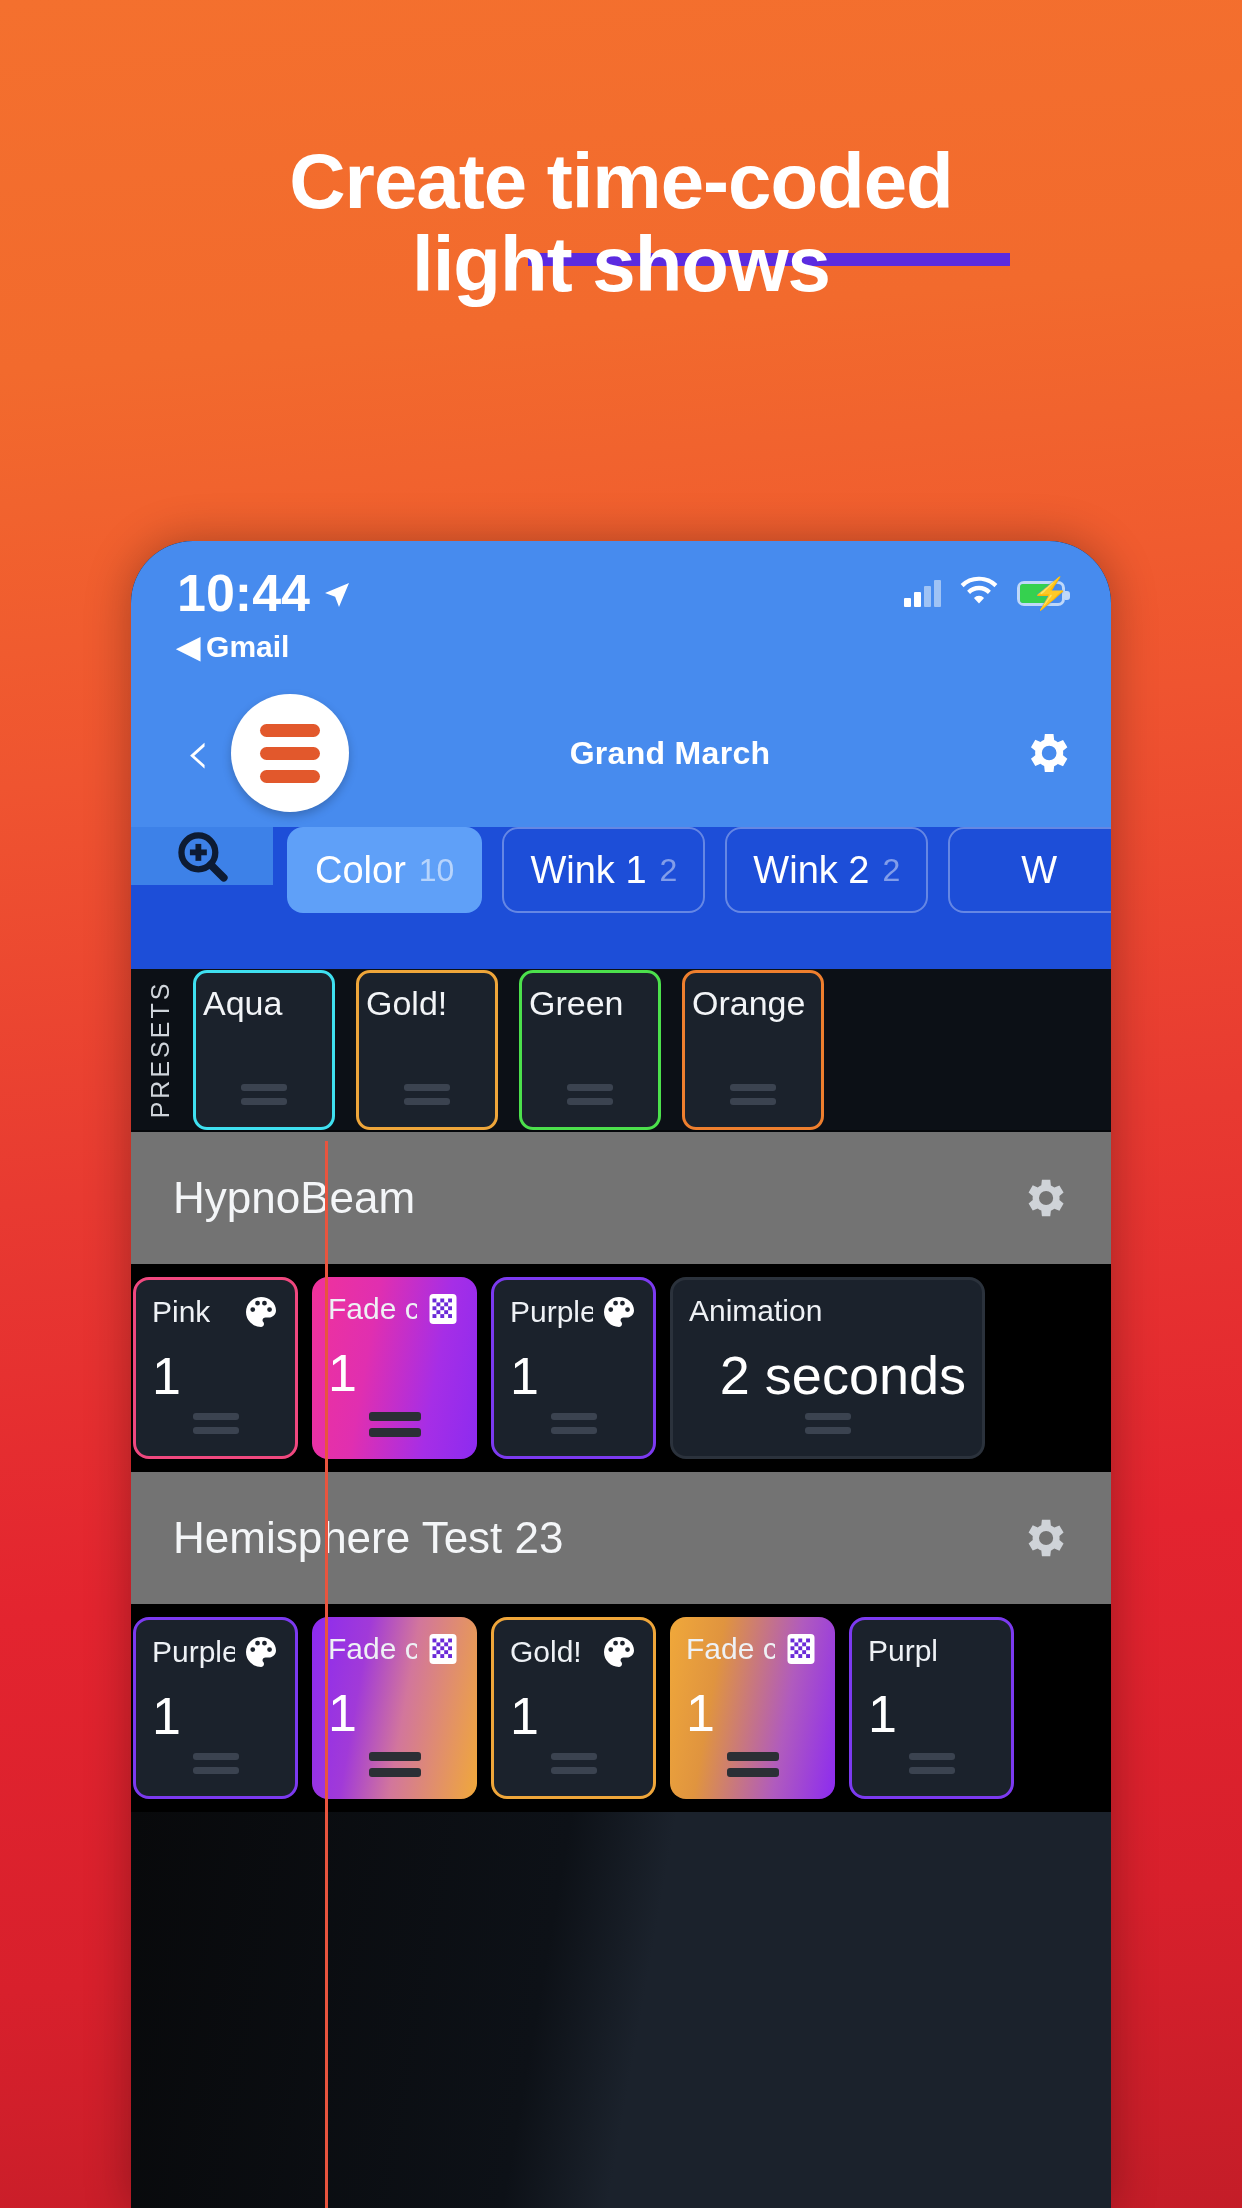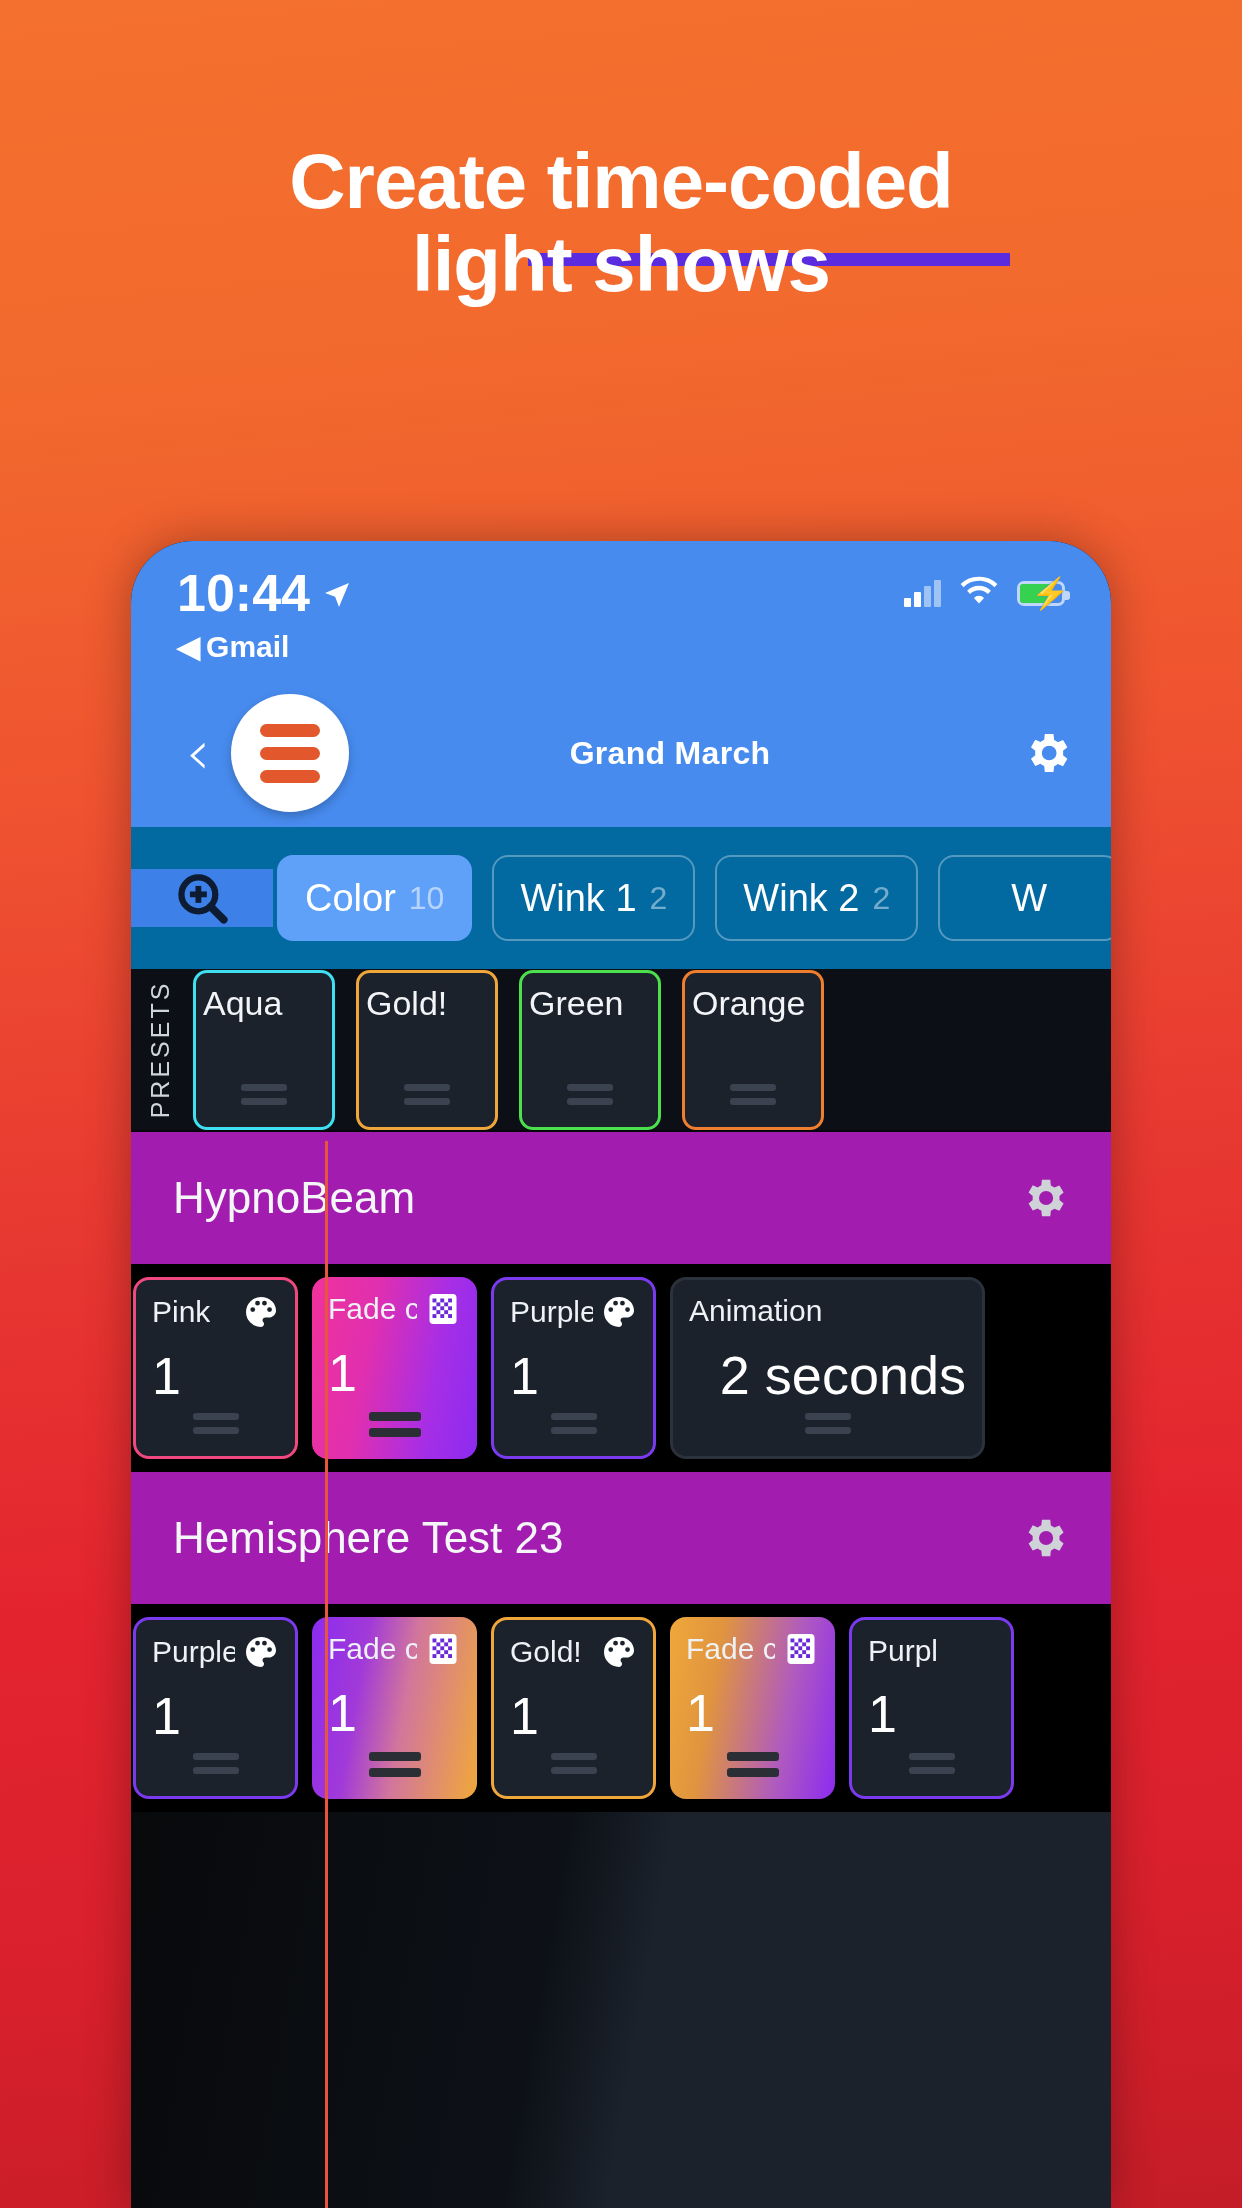--- a/index.html
+++ b/index.html
@@ -103,22 +103,22 @@
     flex: 1; text-align: center; color: #ffffff;
     font-size: 32px; font-weight: bold; letter-spacing: 0.3px;
     margin-left: -30px;
   }
   .gear {
     width: 52px; height: 52px; flex: none;
   }
   .gear svg { display: block; width: 100%; height: 100%; }
   
   .tabbar {
-    height: 142px; background: #0369a1;
-    display: flex; align-items: center; overflow: hidden;
+    height: 142px; background: #1d4ed8;
+    display: flex; align-items: flex-start; overflow: hidden; gap: 10px;
   }
   .tab-zoom {
     width: 142px; flex: none; display: flex; align-items: center; justify-content: center;
     background: #3D81E8;
   }
   .tab-zoom svg { width: 58px; height: 58px; }
   .tabs-scroll { display: flex; align-items: center; gap: 20px; padding-left: 4px; }
   .tab {
     height: 86px; min-width: 182px; border-radius: 16px;
     display: flex; align-items: center; justify-content: center; gap: 13px;
@@ -152,21 +152,21 @@
     padding: 11px 7px;
   }
   .preset-card .nm { color: #f2f4f7; font-size: 34px; white-space: nowrap; }
   .handle {
     position: absolute; left: 50%; transform: translateX(-50%);
     bottom: 22px; display: flex; flex-direction: column; gap: 7px;
   }
   .handle i { display: block; width: 46px; height: 7px; background: #3b4350; border-radius: 3px; }
   
   .track-head {
-    background: #a21caf; height: 132px;
+    background: #737373; height: 132px;
     display: flex; align-items: center; padding: 0 42px;
     position: relative;
   }
   .track-head .tname { color: #f4f6f8; font-size: 44px; flex: 1; white-space: nowrap; }
   .track-head .gear { width: 50px; height: 50px; }
   .clip-row {
     background: #000000; height: 208px;
     display: flex; align-items: center; gap: 14px;
     padding-left: 2px; overflow: hidden;
   }

